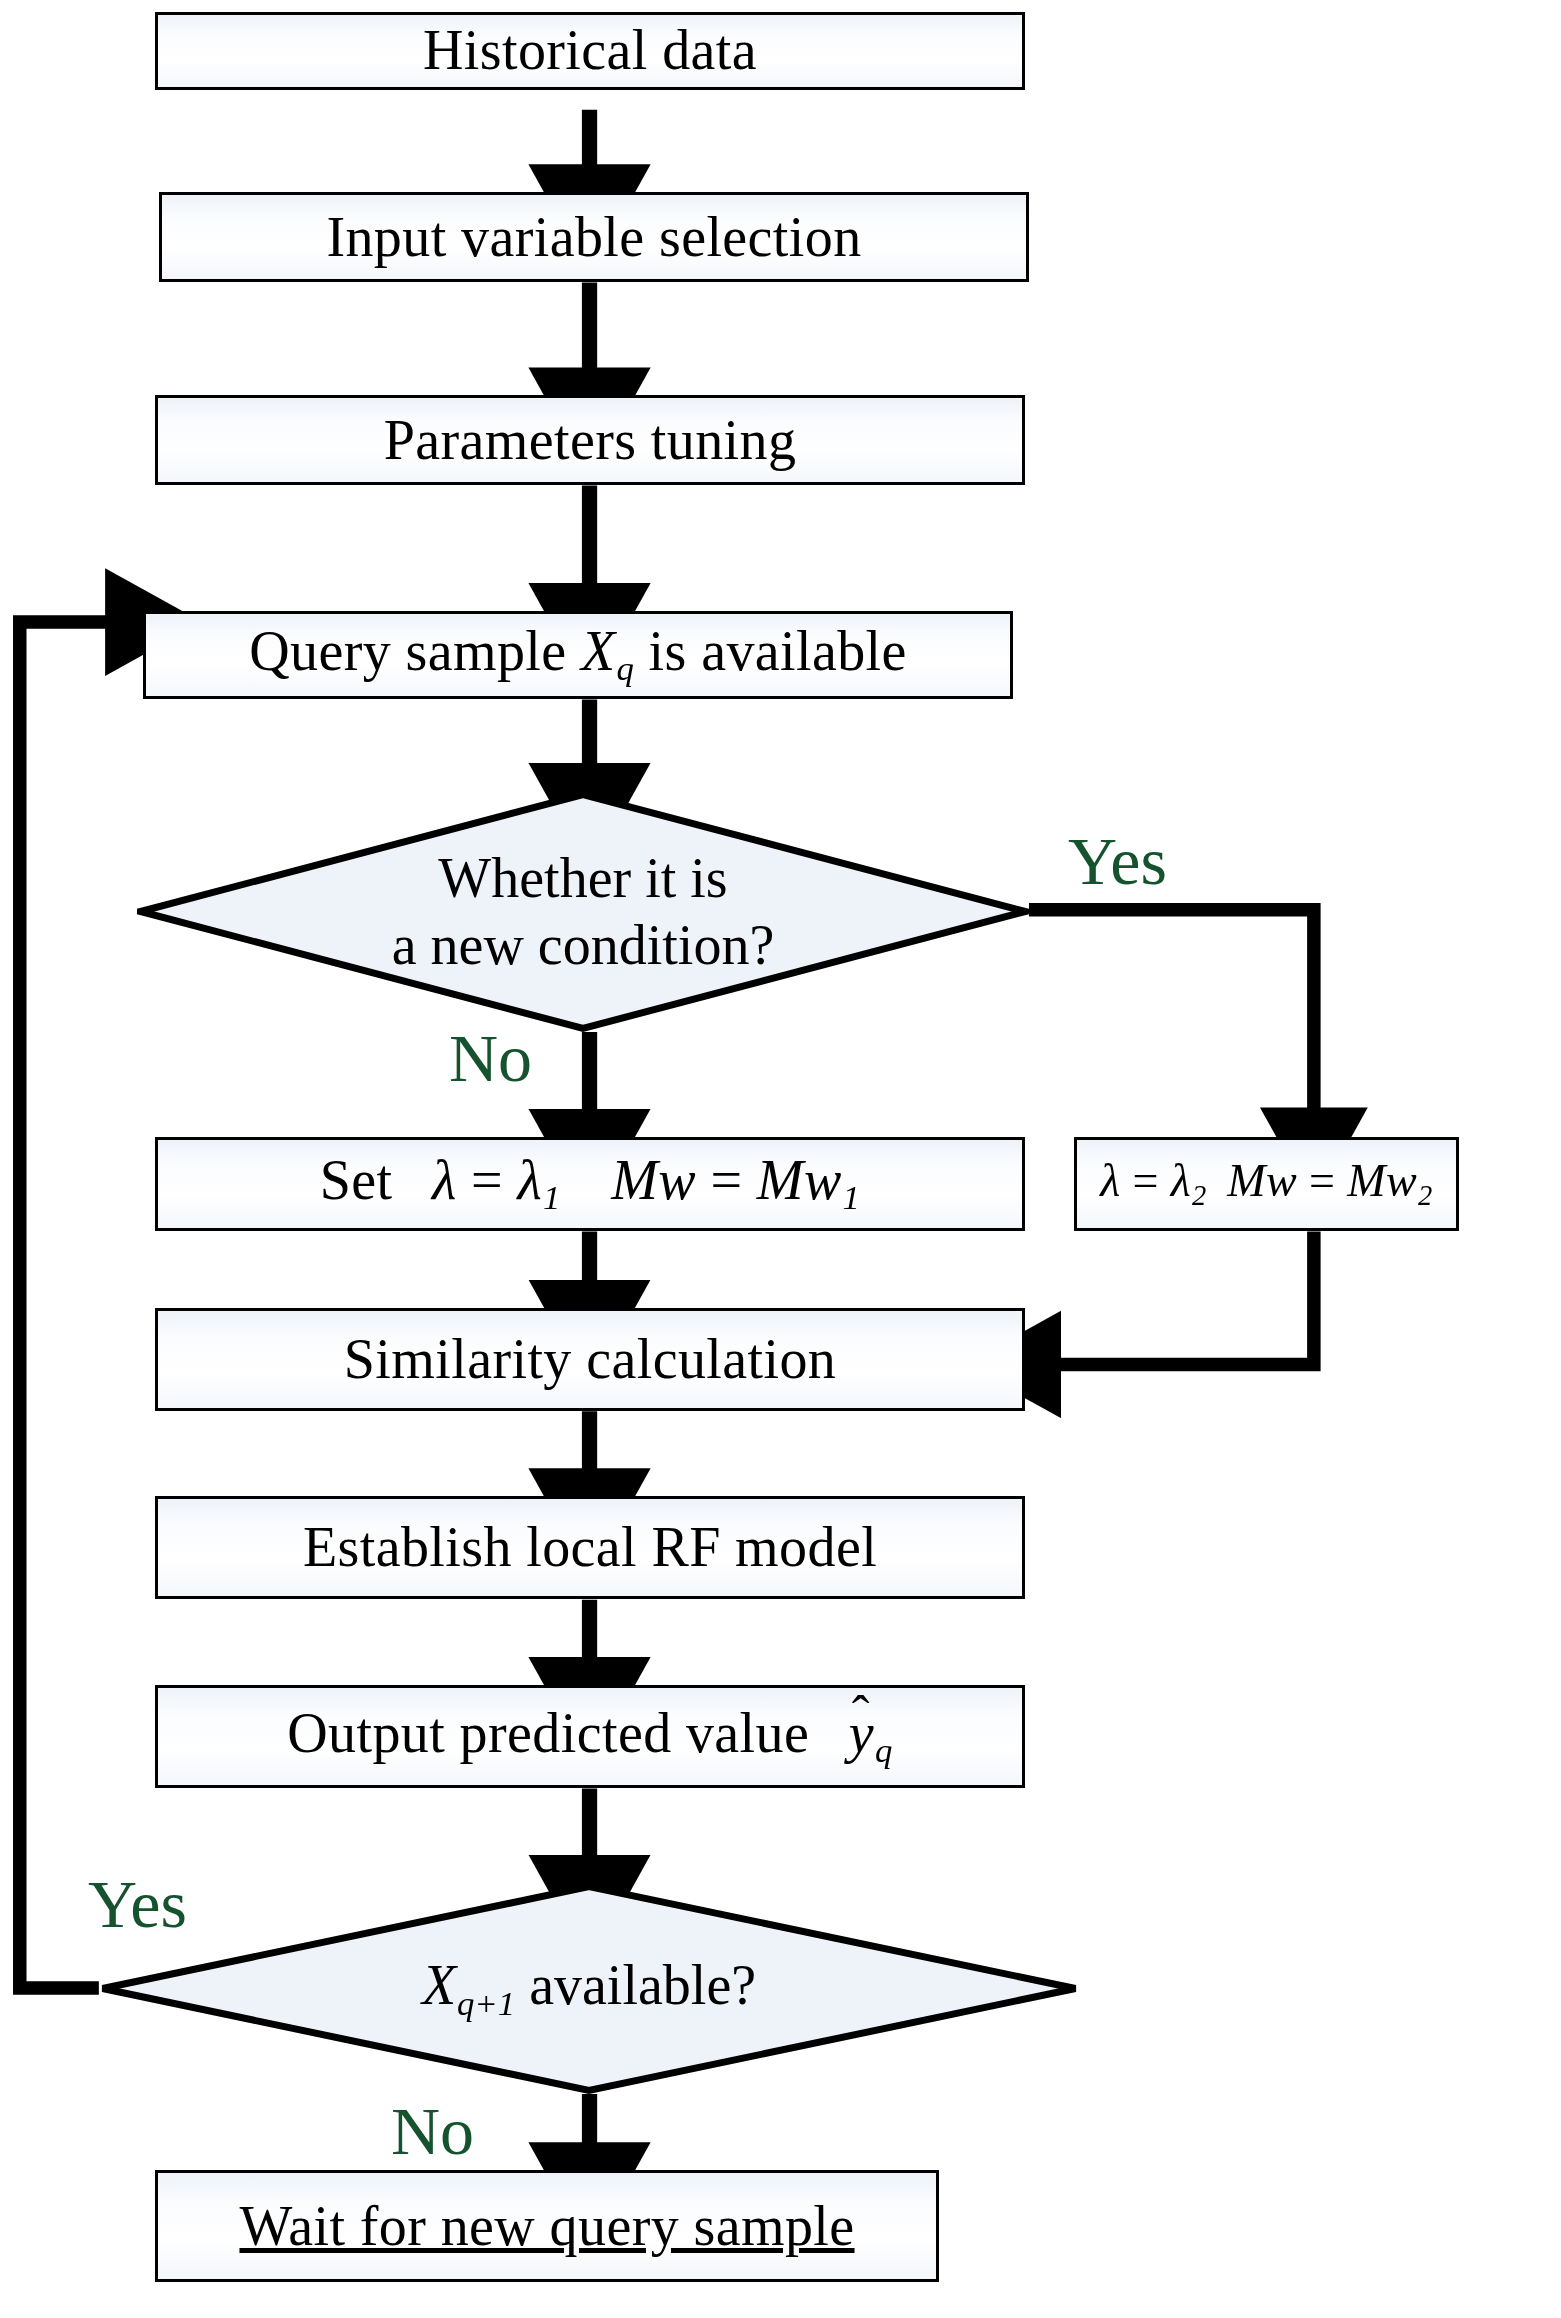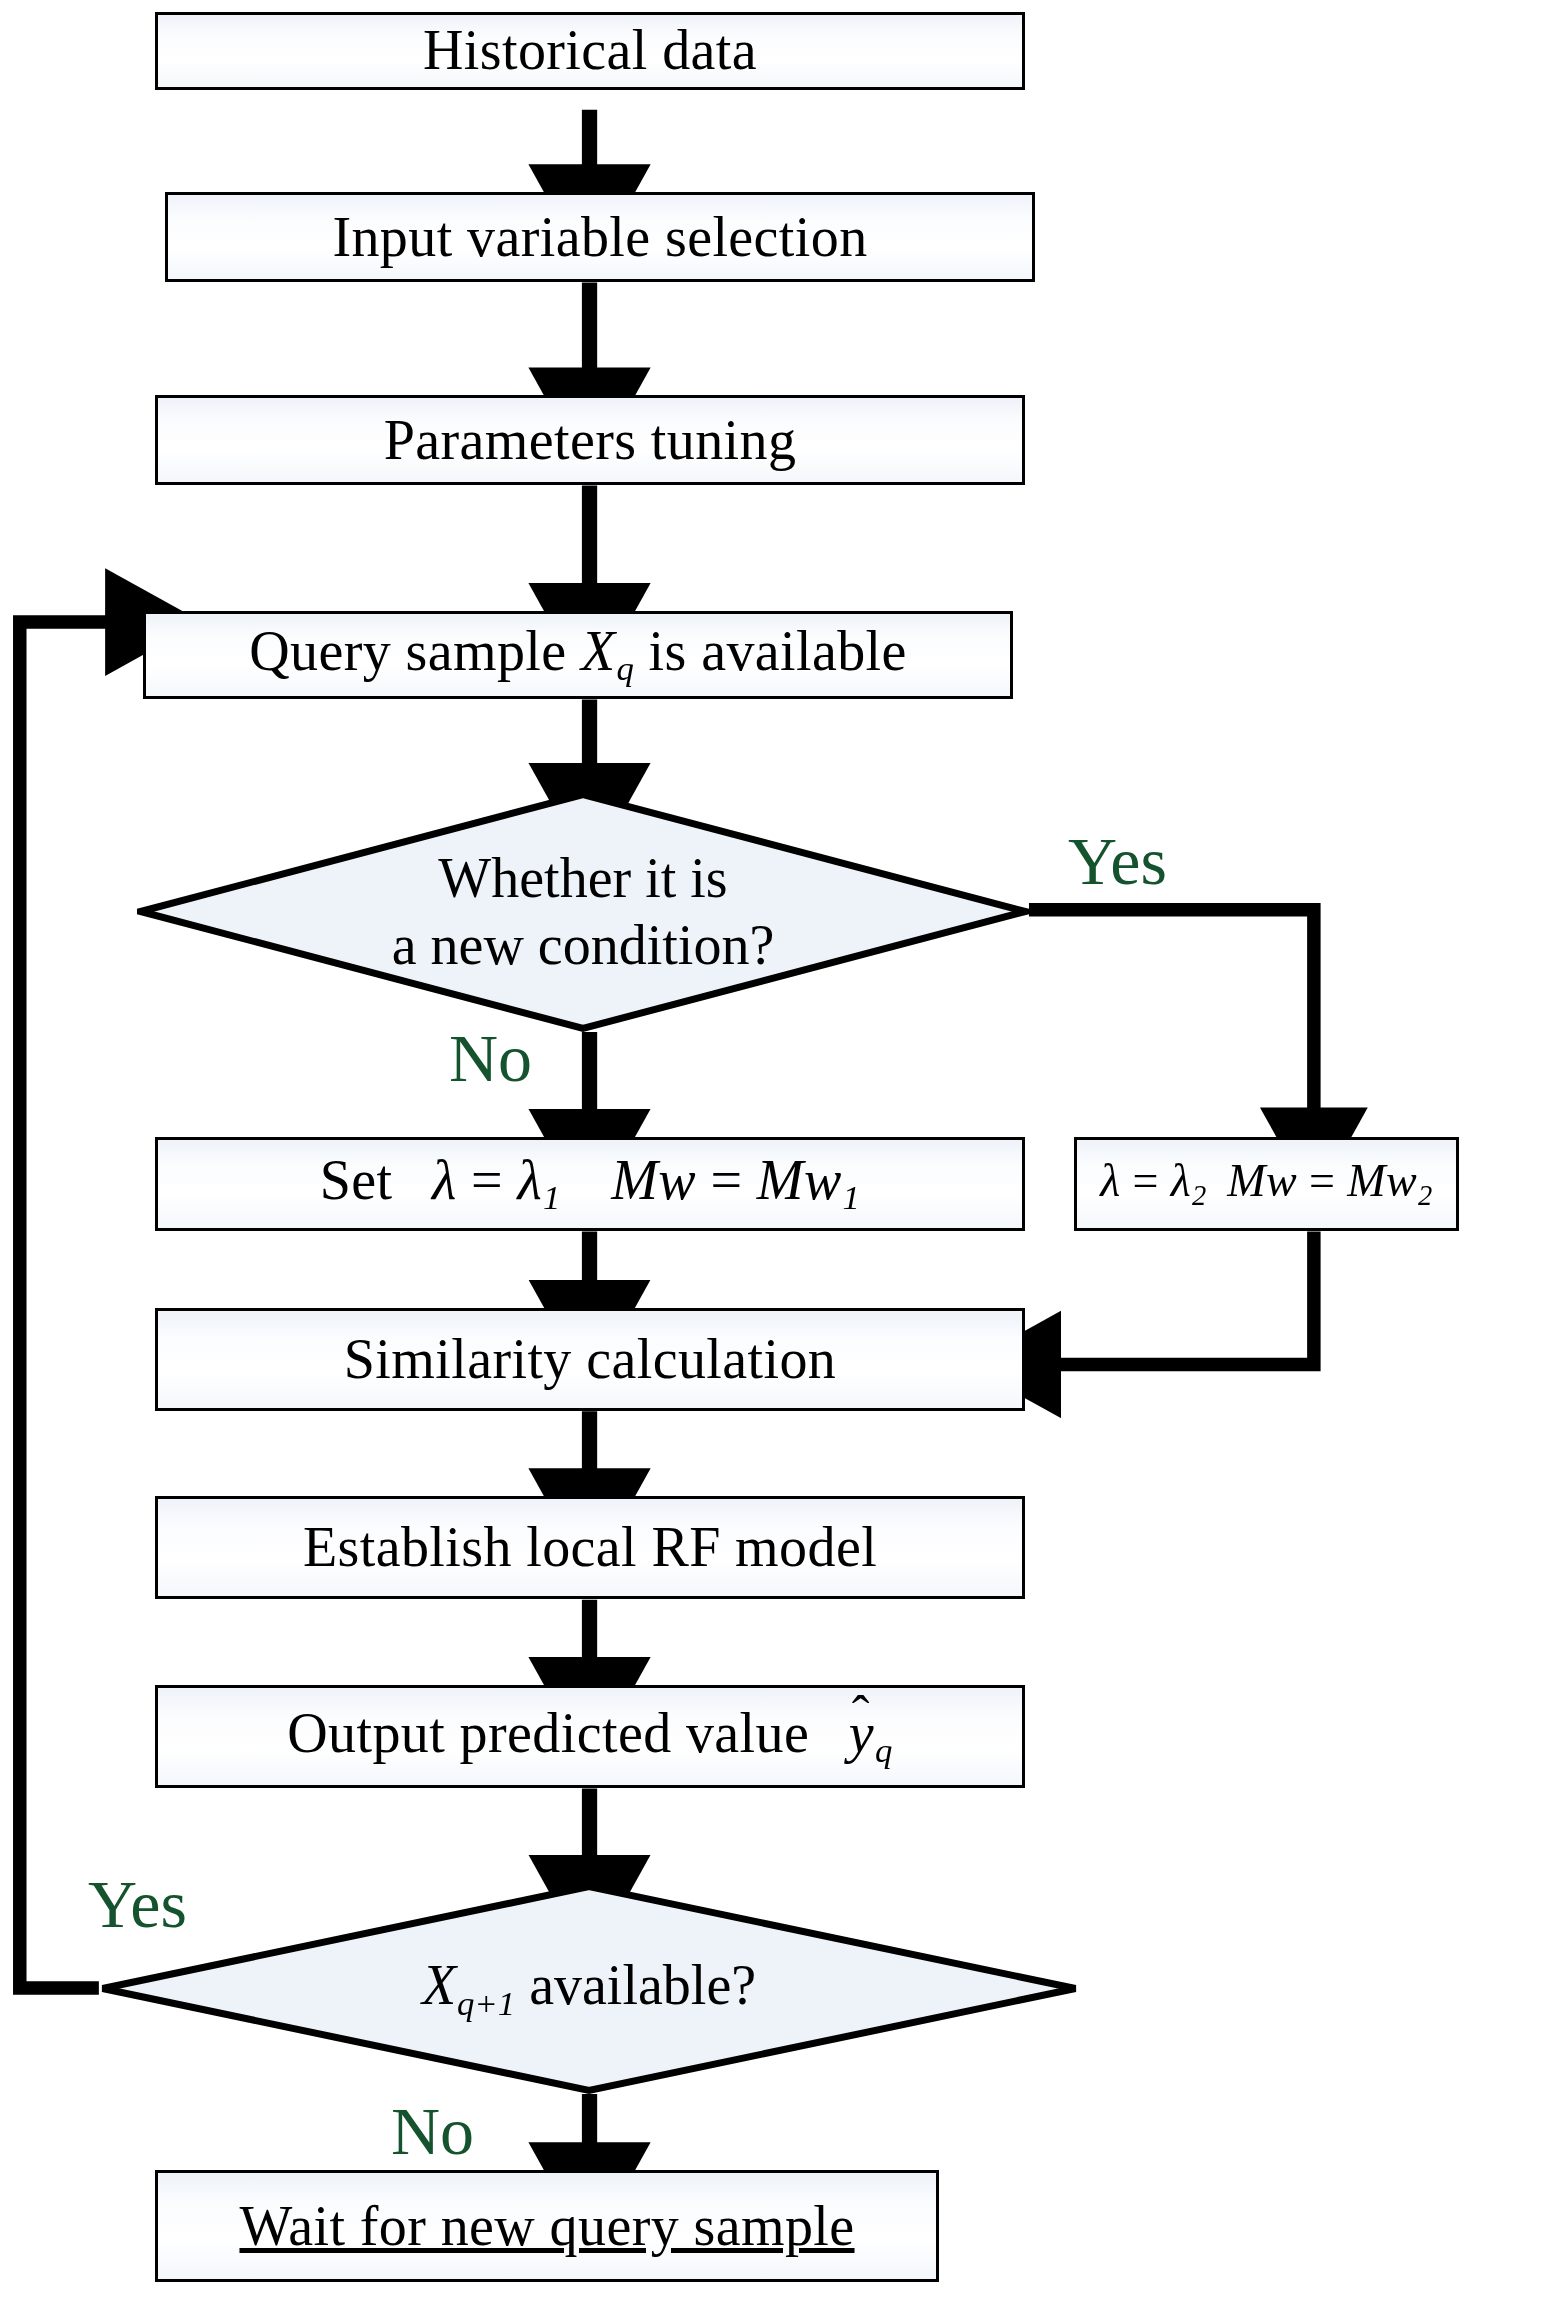--- a/index.html
+++ b/index.html
@@ -142,21 +142,21 @@
 
     <line x1="656" y1="2330" x2="656" y2="2387" stroke="#000" stroke-width="17" marker-end="url(#ah)"></line>
 
     <path d="M110,2212 L22,2212 L22,692 L120,692" fill="none" stroke="#000" stroke-width="15" marker-end="url(#ah)"></path>
   </svg>
 
   <div class="node" style="left:155px; top:11.7px; width:870px; height:78px;">
     <span class="txt">Historical data</span>
   </div>
 
-  <div class="node" style="left:165px; top:192px; width:870px; height:90px;text-align:center;">
+  <div class="node" style="left:159px; top:192px; width:870px; height:90px;text-align:center;">
     <span class="txt">Input variable selection</span>
   </div>
 
   <div class="node" style="left:155px; top:395px; width:870px; height:90px;">
     <span class="txt">Parameters tuning</span>
   </div>
 
   <div class="node" style="left:143px; top:611px; width:870px; height:88px;">
     <span class="txt"><span>Query sample </span><span class="mi">X</span><span class="sub">q</span><span> is available</span></span>
   </div>

